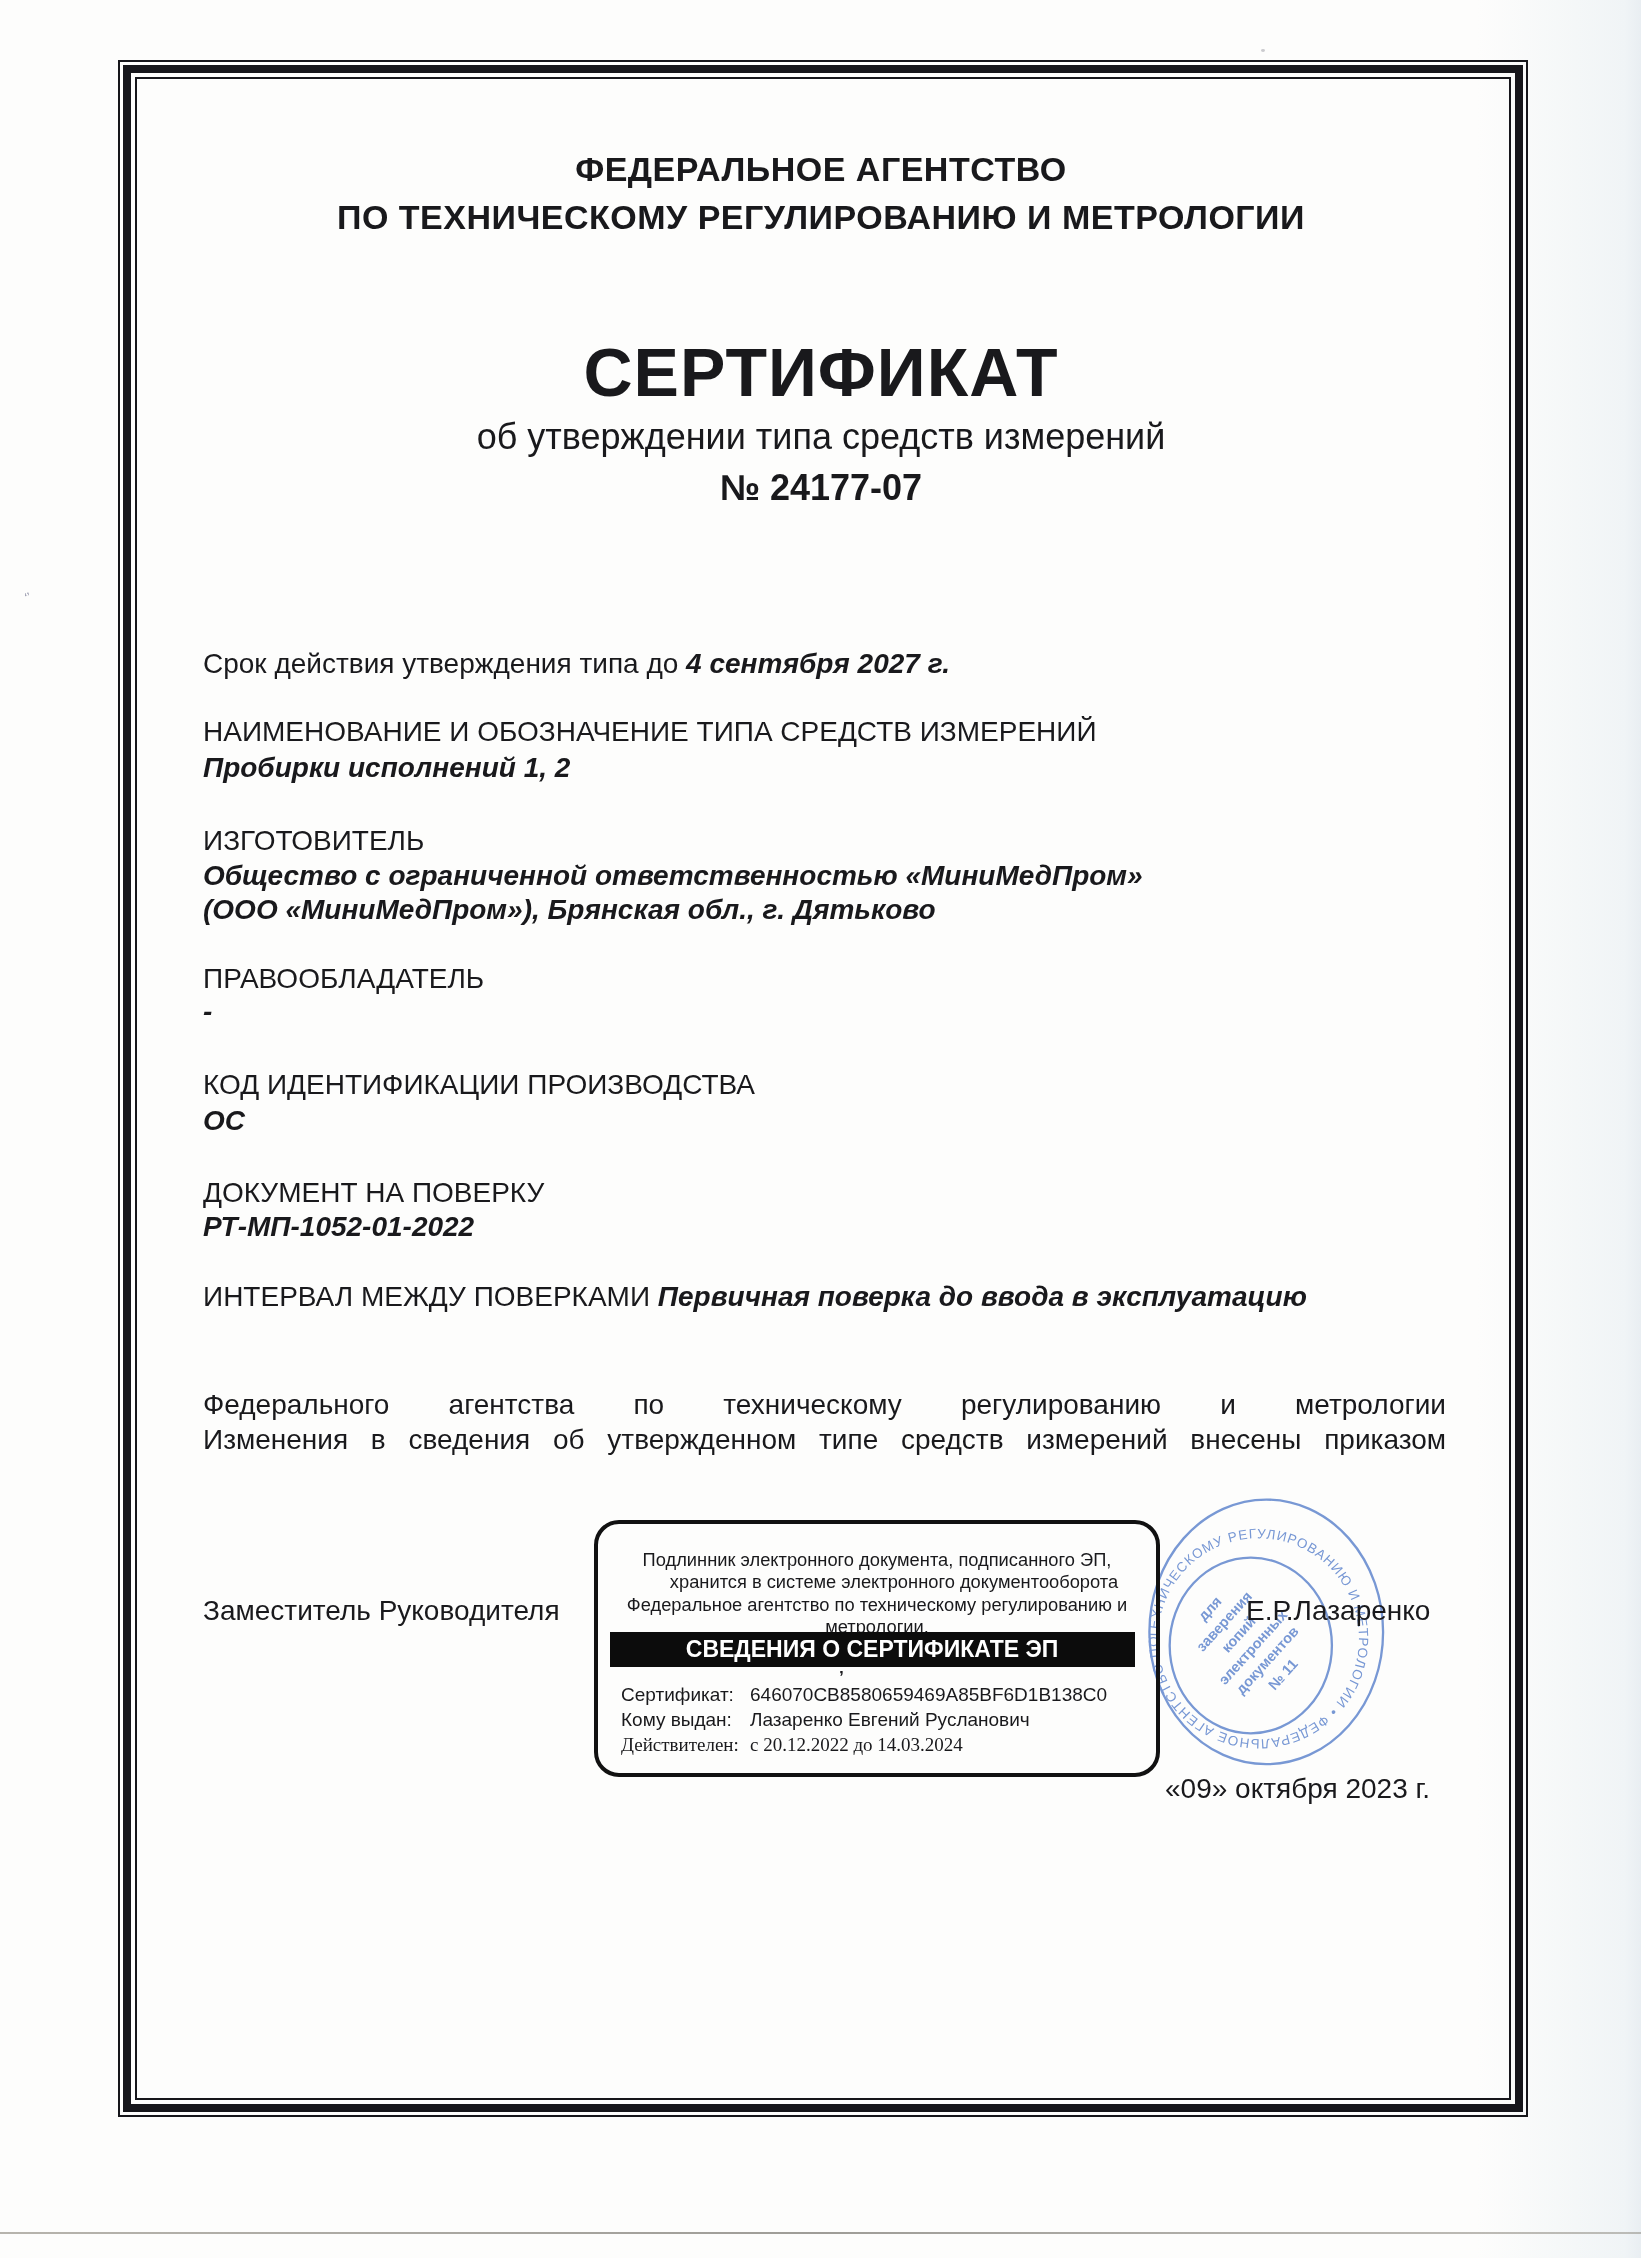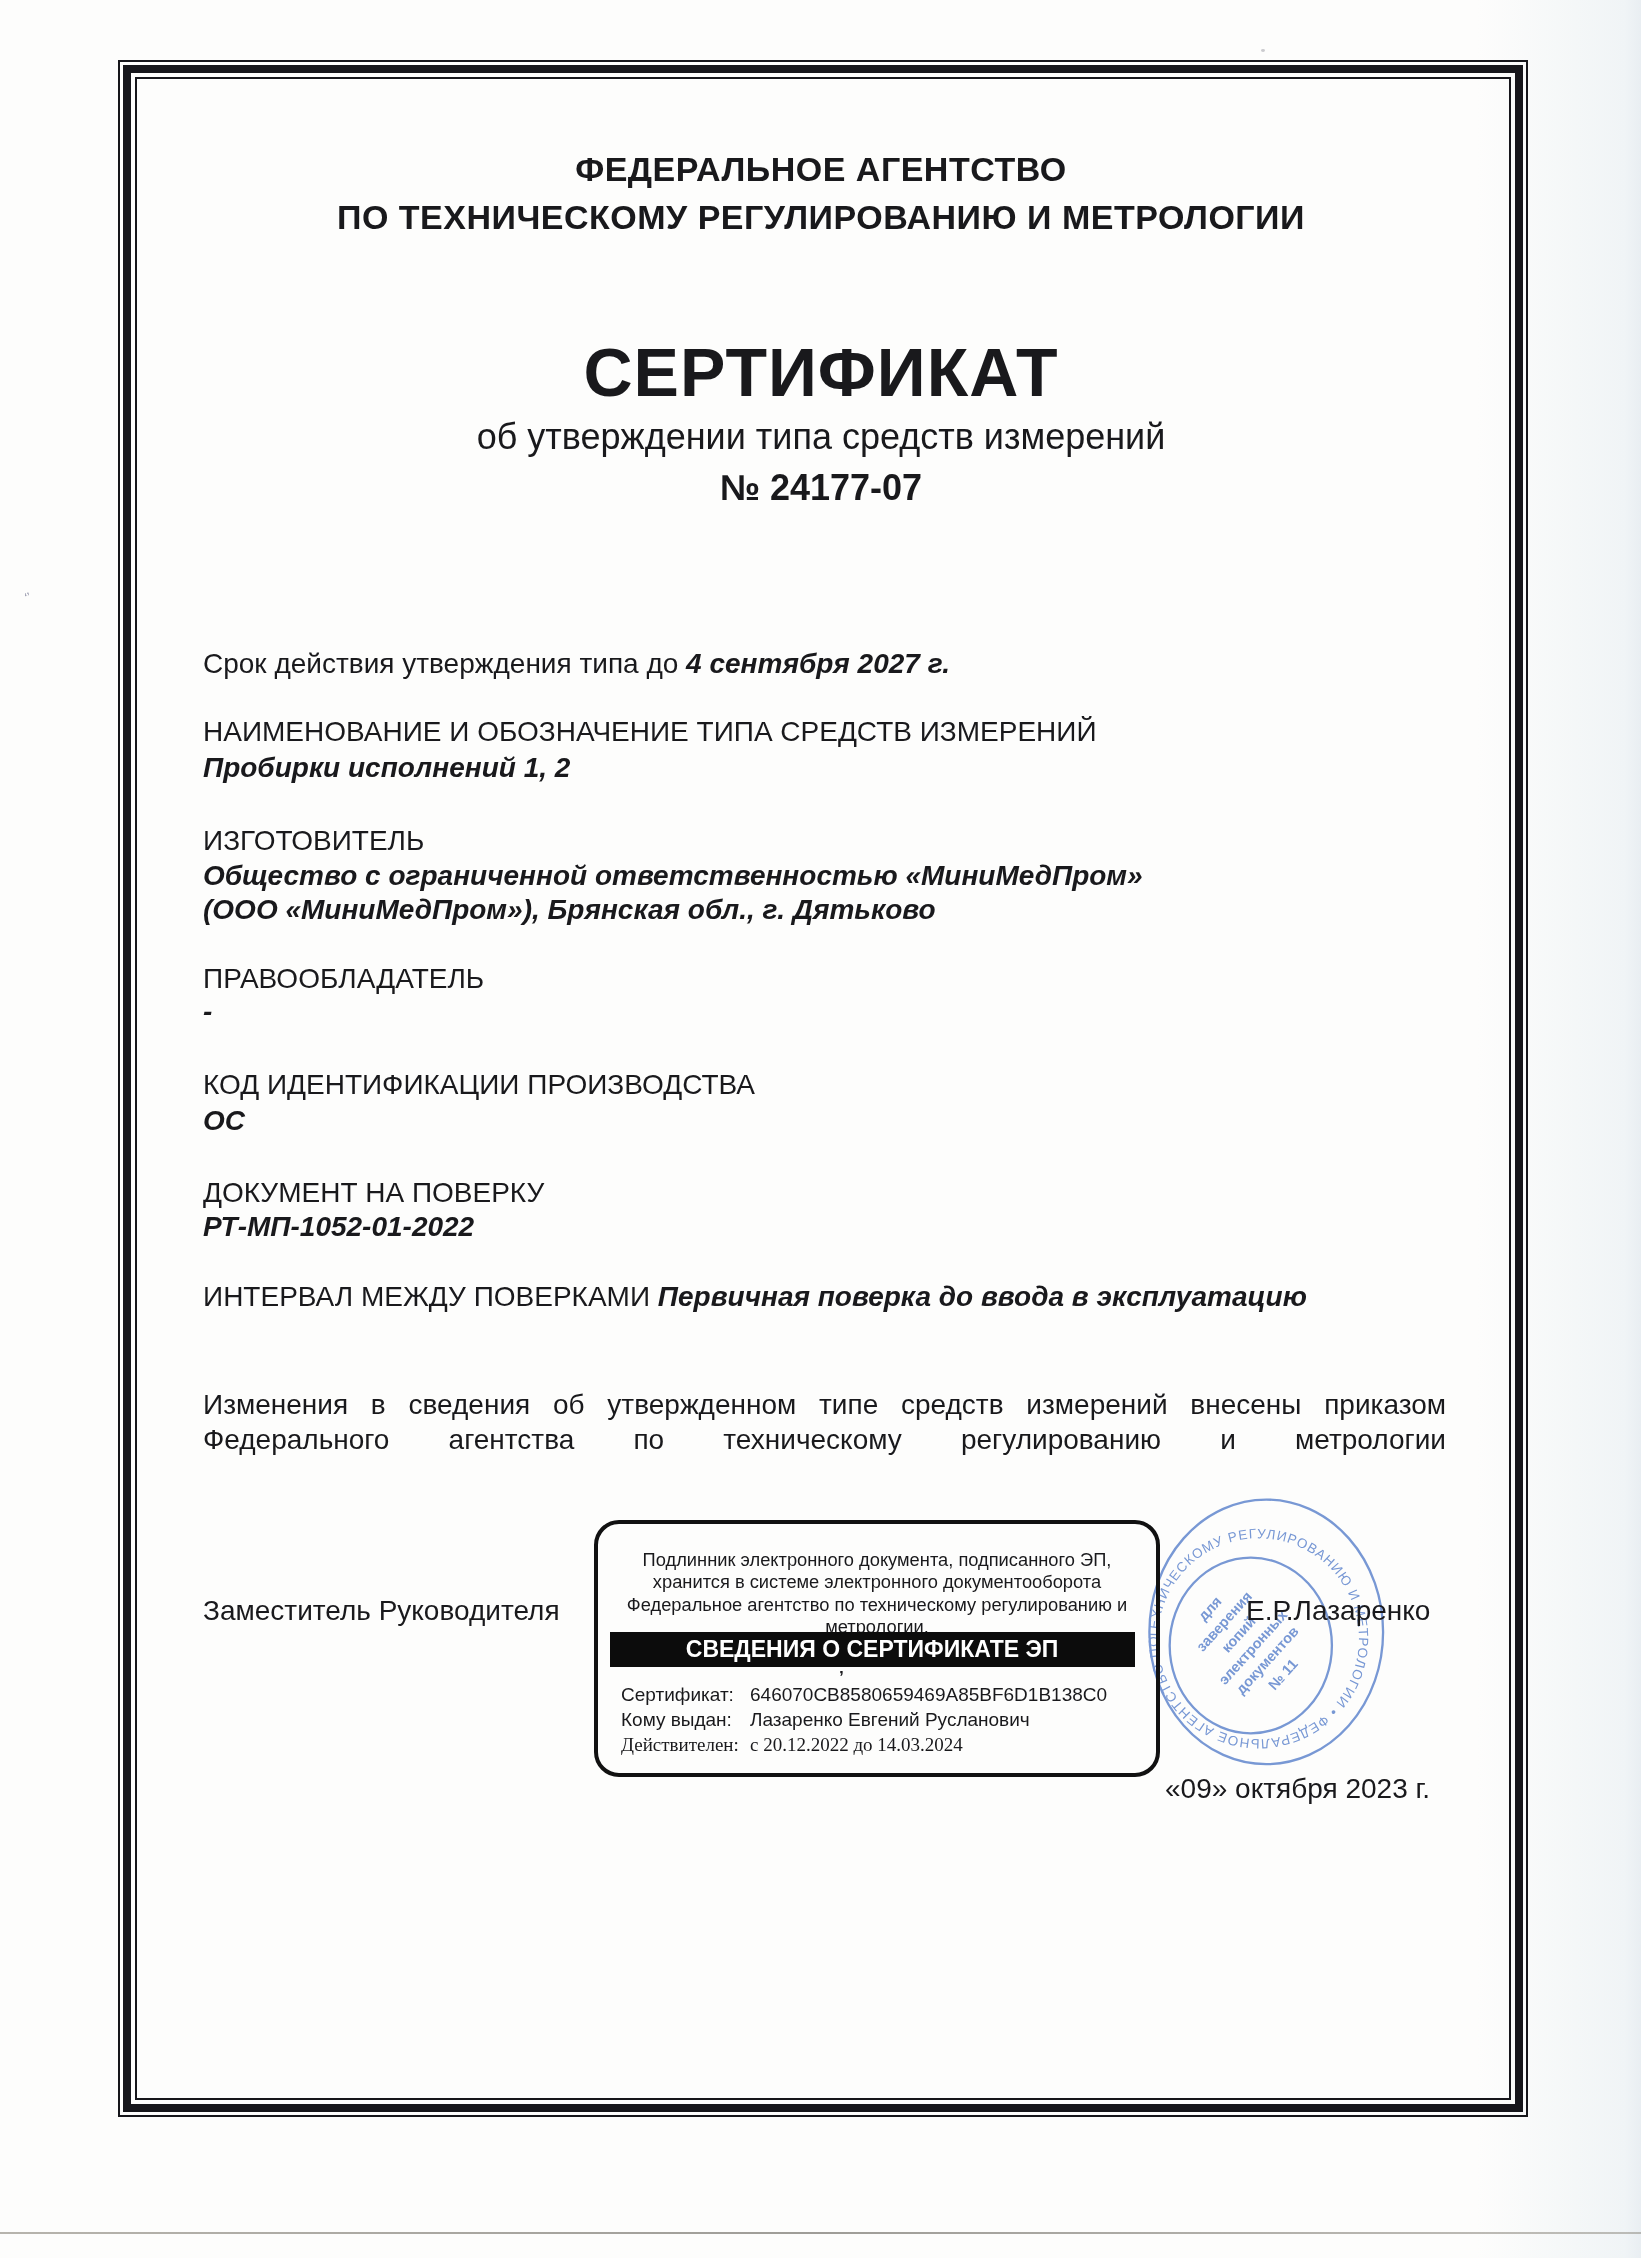--- a/index.html
+++ b/index.html
@@ -74,22 +74,22 @@
 
 <div class="abs body-line" style="top:1069px;">КОД ИДЕНТИФИКАЦИИ ПРОИЗВОДСТВА</div>
 <div class="abs body-line b" style="top:1105px;">ОС</div>
 
 <div class="abs body-line" style="top:1177px;">ДОКУМЕНТ НА ПОВЕРКУ</div>
 <div class="abs body-line b" style="top:1211px;">РТ-МП-1052-01-2022</div>
 
 <div class="abs body-line" style="top:1281px;"><span>ИНТЕРВАЛ МЕЖДУ ПОВЕРКАМИ </span><span class="b">Первичная поверка до ввода в эксплуатацию</span></div>
 
 <div class="abs para" style="top:1387px;">
+  <div class="jline">Федерального агентства по техническому регулированию и метрологии</div>
   <div class="jline">Изменения в сведения об утвержденном типе средств измерений внесены приказом</div>
-  <div class="jline">Федерального агентства по техническому регулированию и метрологии</div>
 </div>
 
 <div class="abs sig" style="left:203px;top:1595px;">Заместитель Руководителя</div>
 <div class="abs sig" style="left:1246px;top:1595px;">Е.Р.Лазаренко</div>
 <div class="abs sig" style="left:1165px;top:1773px;">«09» октября 2023 г.</div>
 
 <svg class="abs stamp-svg" width="290" height="309" viewBox="0 0 300 320">
   <g stroke="#5b82cc" fill="none" stroke-width="2.4">
     <ellipse cx="143" cy="148" rx="121" ry="137"></ellipse>
     <ellipse cx="127" cy="162" rx="84" ry="91"></ellipse>
@@ -105,21 +105,21 @@
     <text y="-32">заверения</text>
     <text y="-12">копий</text>
     <text y="8">электронных</text>
     <text y="28">документов</text>
     <text y="50">№ 11</text>
   </g>
 </svg>
 
 <div class="abs esign">
   <div class="cline" style="top:25px;">Подлинник электронного документа, подписанного ЭП,</div>
-  <div class="cline" style="top:47px;">хранится в системе электронного документооборота</div>
+  <div class="cline" style="top:47px;padding-left:17px;">хранится в системе электронного документооборота</div>
   <div class="cline" style="top:70px;">Федеральное агентство по техническому регулированию и</div>
   <div class="cline" style="top:92px;">метрологии.</div>
   <div class="bar">СВЕДЕНИЯ О СЕРТИФИКАТЕ ЭП</div>
   <div class="tick">’</div>
   <div class="iline" style="top:160px;"><span class="lab">Сертификат:</span><span>646070CB8580659469A85BF6D1B138C0</span></div>
   <div class="iline" style="top:185px;"><span class="lab">Кому выдан:</span><span>Лазаренко Евгений Русланович</span></div>
   <div class="iline" style="top:210px;font-family:Liberation Serif, serif;"><span class="lab">Действителен:</span><span>с 20.12.2022 до 14.03.2024</span></div>
 </div>
 
 <div class="abs artifact-squiggle">ʻʼ</div>

